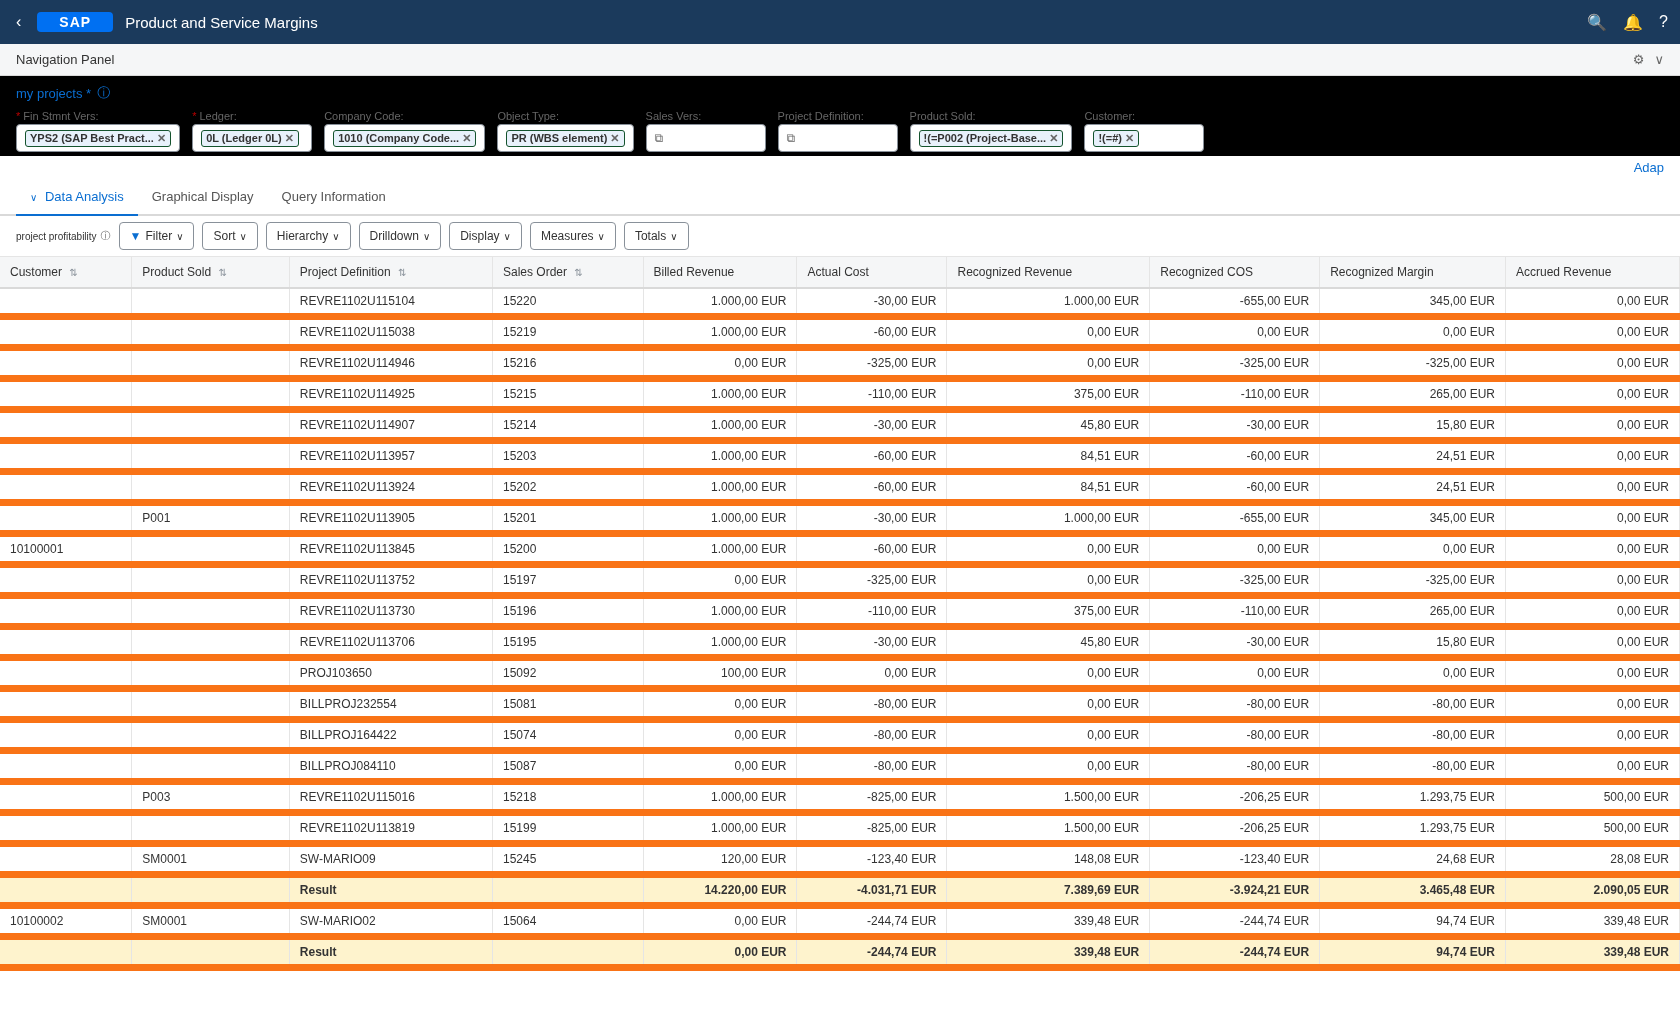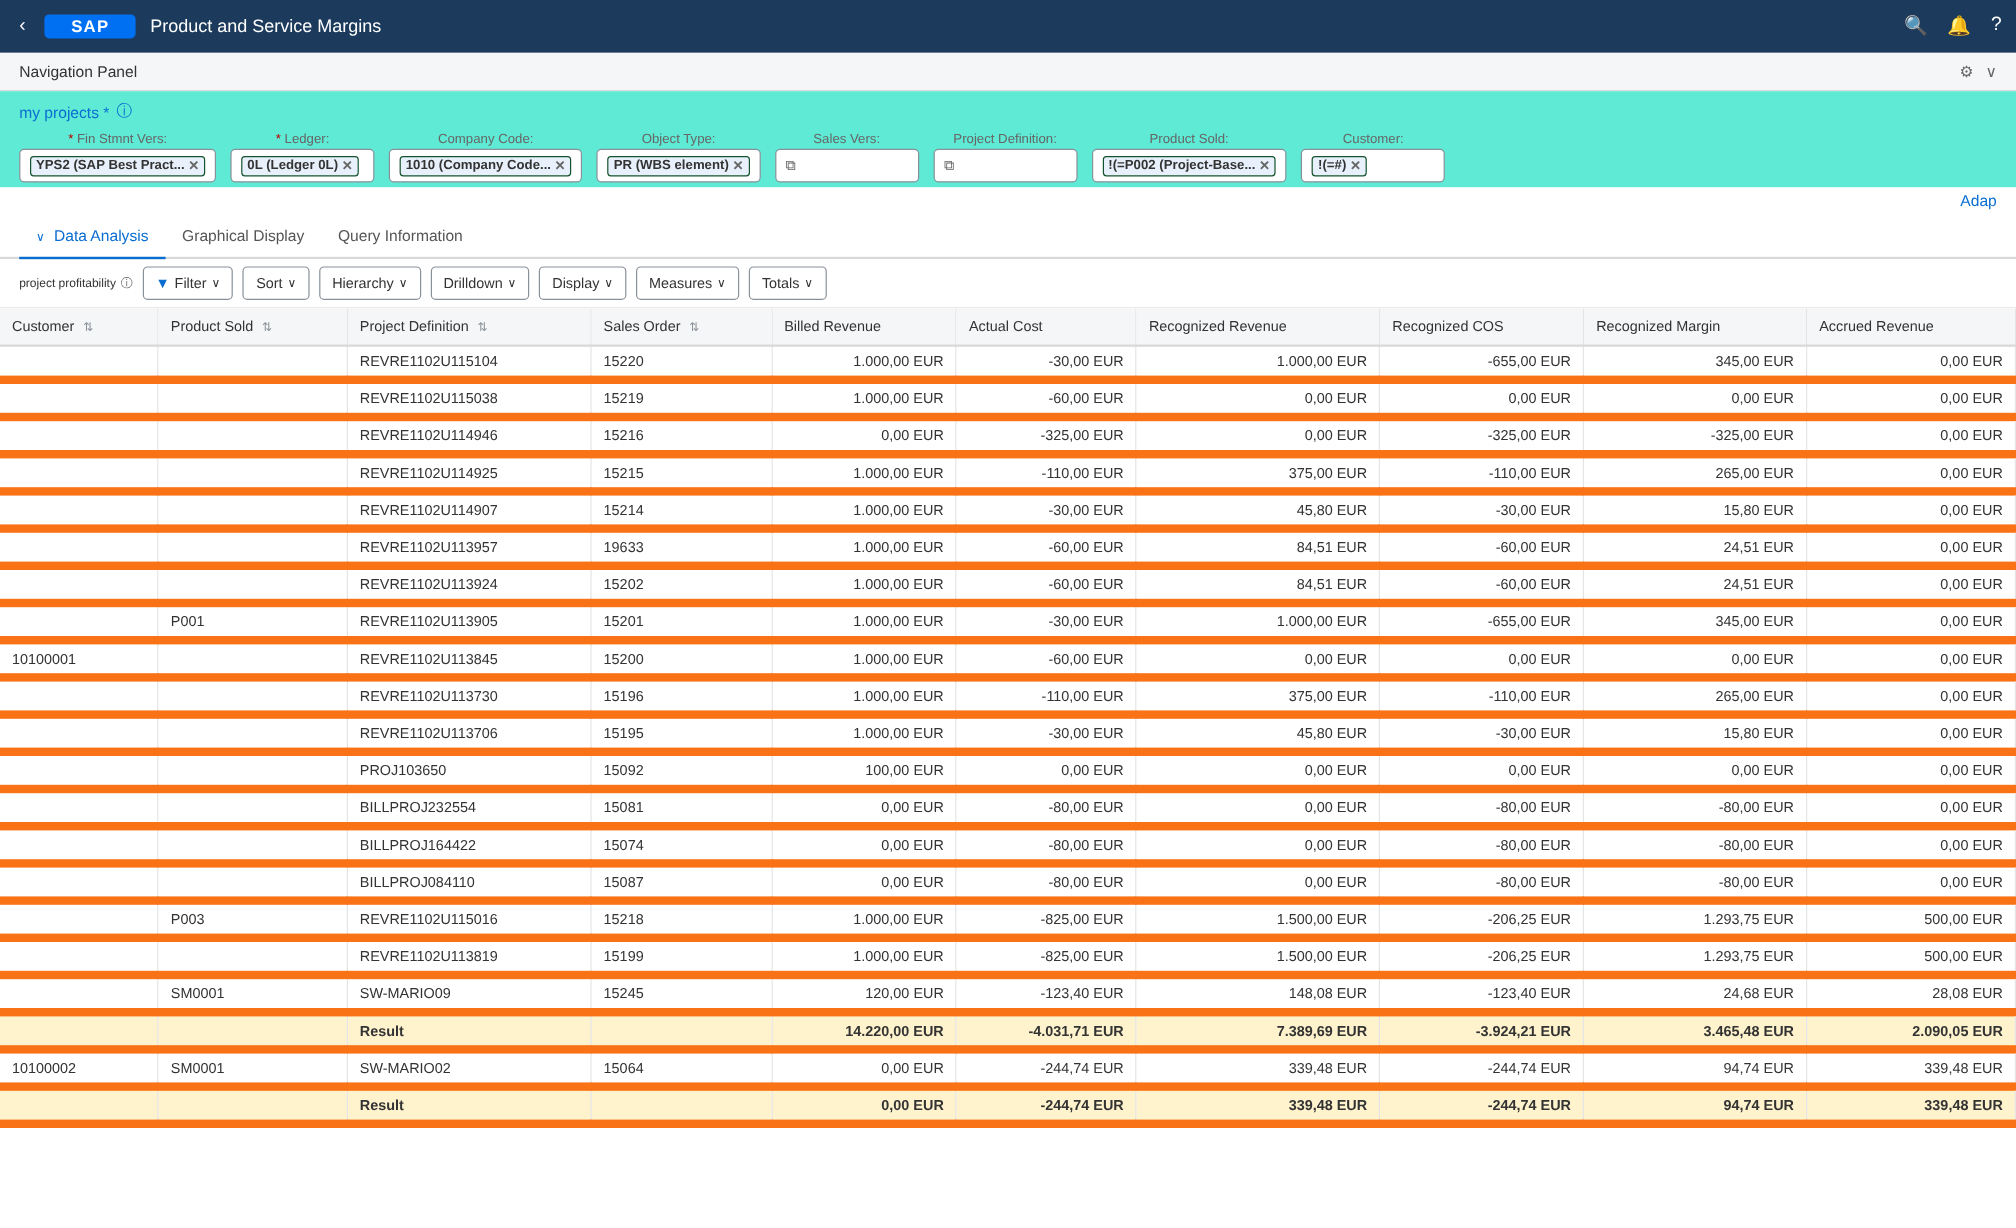--- a/index.html
+++ b/index.html
@@ -51,22 +51,21 @@
       display: flex;
       align-items: center;
       justify-content: space-between;
     }
     .nav-panel-title { font-size: 13px; color: #333; }
     .nav-panel-icons { display: flex; gap: 10px; color: #666; }
 
     
     .filter-bar {
       padding: 8px 16px 4px 16px;
-      background: #5eead4;
-      text-align: center;
+      background: #000000;
     }
     .my-projects-row {
       display: flex;
       align-items: center;
       gap: 6px;
       margin-bottom: 8px;
       font-size: 13px;
       color: #0a6ed1;
     }
     .filter-fields {
@@ -430,21 +429,21 @@
           <td class="td-num">-30,00 EUR</td>
           <td class="td-num">45,80 EUR</td>
           <td class="td-num">-30,00 EUR</td>
           <td class="td-num">15,80 EUR</td>
           <td class="td-num">0,00 EUR</td>
         </tr>
         <tr>
           <td></td>
           <td></td>
           <td>REVRE1102U113957</td>
-          <td>19633</td>
+          <td>15203</td>
           <td class="td-num">1.000,00 EUR</td>
           <td class="td-num">-60,00 EUR</td>
           <td class="td-num">84,51 EUR</td>
           <td class="td-num">-60,00 EUR</td>
           <td class="td-num">24,51 EUR</td>
           <td class="td-num">0,00 EUR</td>
         </tr>
         <tr>
           <td></td>
           <td></td>
@@ -472,20 +471,32 @@
         <tr>
           <td>10100001</td>
           <td></td>
           <td>REVRE1102U113845</td>
           <td>15200</td>
           <td class="td-num">1.000,00 EUR</td>
           <td class="td-num">-60,00 EUR</td>
           <td class="td-num">0,00 EUR</td>
           <td class="td-num">0,00 EUR</td>
           <td class="td-num">0,00 EUR</td>
+          <td class="td-num">0,00 EUR</td>
+        </tr>
+        <tr>
+          <td></td>
+          <td></td>
+          <td>REVRE1102U113752</td>
+          <td>15197</td>
+          <td class="td-num">0,00 EUR</td>
+          <td class="td-num">-325,00 EUR</td>
+          <td class="td-num">0,00 EUR</td>
+          <td class="td-num">-325,00 EUR</td>
+          <td class="td-num">-325,00 EUR</td>
           <td class="td-num">0,00 EUR</td>
         </tr>
         <tr>
           <td></td>
           <td></td>
           <td>REVRE1102U113730</td>
           <td>15196</td>
           <td class="td-num">1.000,00 EUR</td>
           <td class="td-num">-110,00 EUR</td>
           <td class="td-num">375,00 EUR</td>

